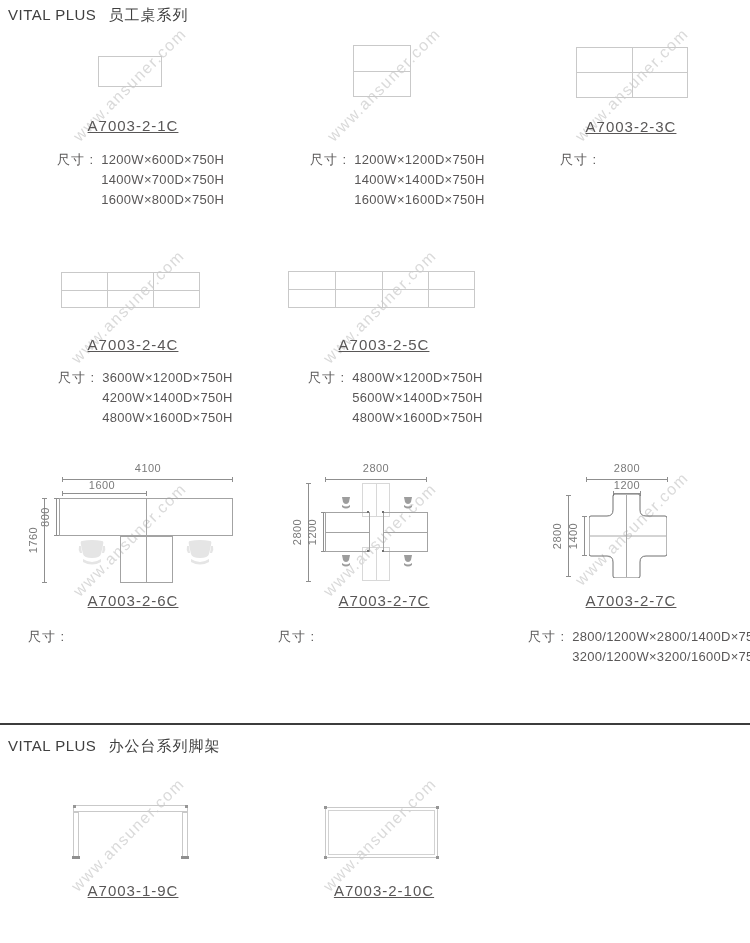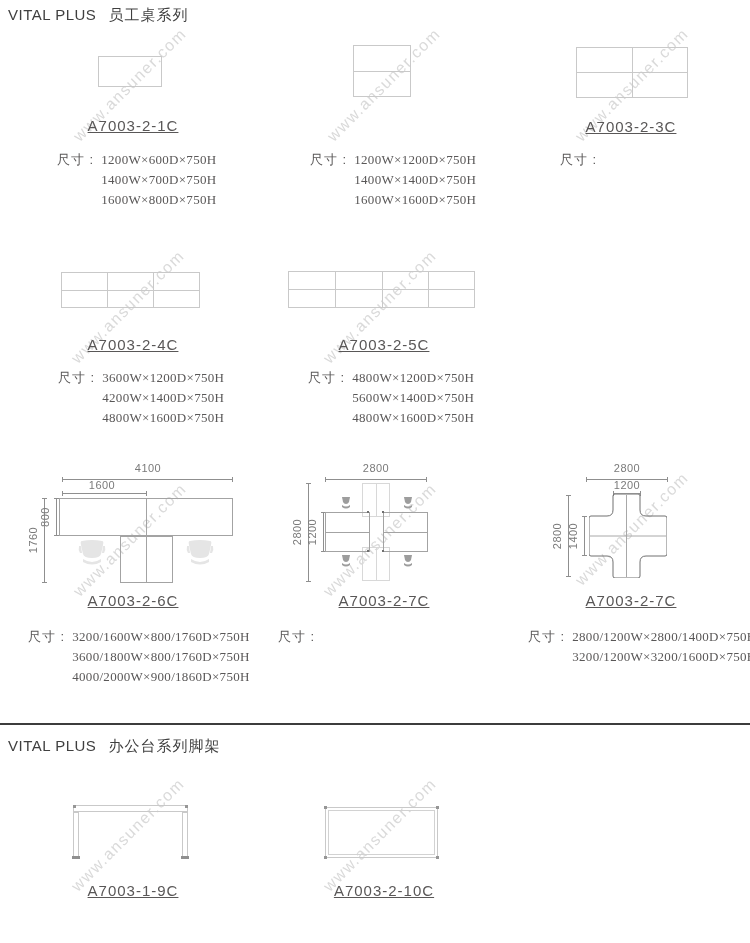--- a/index.html
+++ b/index.html
@@ -23,21 +23,21 @@
   .vline,.hline{position:absolute;background:#c9c9c9;}
   .vline{width:1px;} .hline{height:1px;}
   .vline.med,.hline.med{background:#a3a3a3;}
   .vline.ghostl,.hline.ghostl{background:#d8d8d8;}
   .model{
     position:absolute;left:0;width:100%;text-align:center;font-size:15px;color:#595757;
     letter-spacing:1px;white-space:nowrap;text-decoration:underline;
   }
   .dims{position:absolute;display:flex;font-size:13px;color:#595757;line-height:20px;}
   .dims .dlabel{white-space:nowrap;margin-right:7px;letter-spacing:1px;}
-  .dims .dvals div{white-space:nowrap;letter-spacing:.3px;font-family:Liberation Serif, serif;}
+  .dims .dvals div{white-space:nowrap;letter-spacing:.3px;}
   
   .dim-h{position:absolute;height:1px;background:#8f8f8f;}
   .dim-h:before,.dim-h:after{content:"";position:absolute;top:-2px;width:1px;height:5px;background:#8f8f8f;}
   .dim-h:before{left:0;} .dim-h:after{right:0;}
   .dim-v{position:absolute;width:1px;background:#8f8f8f;}
   .dim-v:before,.dim-v:after{content:"";position:absolute;left:-2px;width:5px;height:1px;background:#8f8f8f;}
   .dim-v:before{top:0;} .dim-v:after{bottom:0;}
   .dim-txt{
     position:absolute;font-size:11px;color:#7a7a7a;letter-spacing:.5px;white-space:nowrap;
     transform:translate(-50%,0);
@@ -160,25 +160,20 @@
       <svg width="30" height="28" viewBox="0 0 30 28">
         <path d="M5,2 Q15,0 25,2 Q27,2 26,6 L24,15 Q23,19 15,19 Q7,19 6,15 L4,6 Q3,2 5,2 Z" fill="#e5e5e5"></path>
         <path d="M6,20 Q15,26 24,20 L24,23 Q15,28 6,23 Z" fill="#e5e5e5"></path>
         <path d="M2,7 L4,7 L5,14 L3,14 Q1,11 2,7 Z" fill="#e5e5e5"></path>
         <path d="M28,7 L26,7 L25,14 L27,14 Q29,11 28,7 Z" fill="#e5e5e5"></path>
       </svg>
     </div>
     <div class="model" style="top:137px">A7003-2-6C</div>
     <div class="dims" style="left:10px;top:172px">
       <span class="dlabel">尺寸 :</span>
-      <div class="dvals">
-        <div>3200/1600W×800/1760D×750H</div>
-        <div>3600/1800W×800/1760D×750H</div>
-        <div>4000/2000W×900/1860D×750H</div>
-      </div>
     </div>
   </div>
 
   <div class="product" style="left:269px;top:455px;width:230px;height:235px">
     <span class="wm" style="left:111px;top:85px">www.ansuner.com</span>
     <span class="dim-txt" style="left:107px;top:7px">2800</span>
     <div class="dim-h" style="left:56px;top:24px;width:102px"></div>
     <span class="dim-txt-v" style="left:28px;top:77px">2800</span>
     <div class="dim-v" style="left:39px;top:28px;height:99px"></div>
     <span class="dim-txt-v" style="left:43px;top:77px">1200</span>

